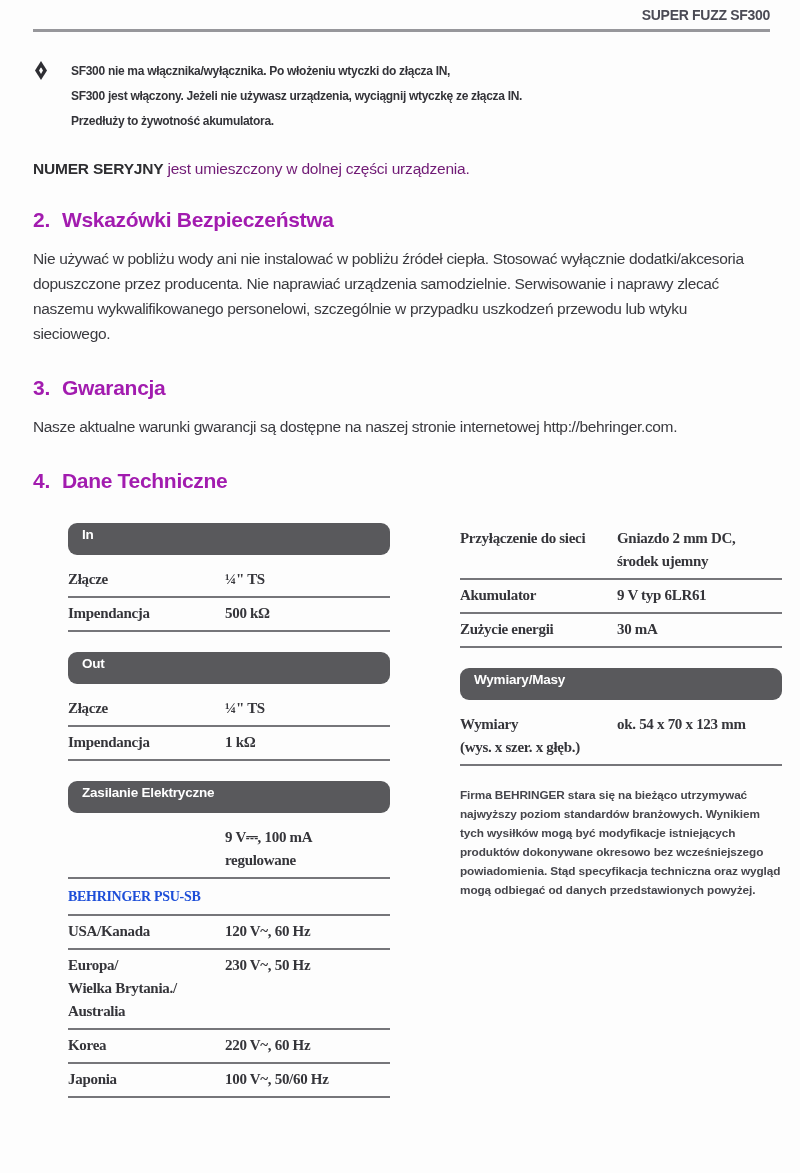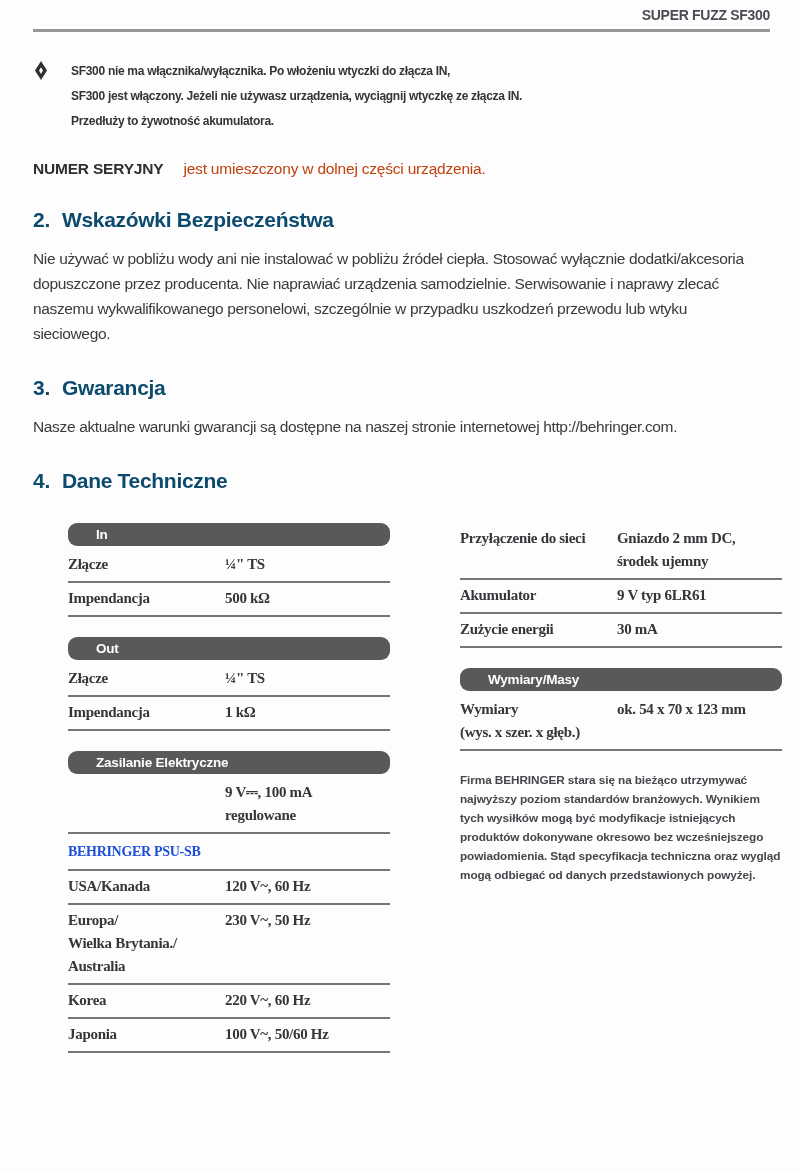--- a/index.html
+++ b/index.html
@@ -37,44 +37,44 @@
   }
   .note-text{
     margin-left:24px;
     font-size:12px;line-height:25px;font-weight:700;letter-spacing:-0.3px;
     color:#333338;white-space:pre-line;
   }
 
   
   .serial{margin-top:26px;font-size:15.5px;letter-spacing:-0.2px;}
   .serial .lbl{font-weight:700;color:#2e2e31;}
-  .serial .rest{font-weight:400;color:#c2410c;margin-left:16px;}
+  .serial .rest{font-weight:400;color:#701a75;}
 
   
   h2.sec{
-    margin:30px 0 0 0;font-size:21px;font-weight:700;color:#0c4a6e;
+    margin:30px 0 0 0;font-size:21px;font-weight:700;color:#a21caf;
     letter-spacing:-0.3px;
   }
   h2.sec .num{margin-right:12px;}
   p.body{
     margin:14px 0 0 0;max-width:730px;
     font-size:15.5px;line-height:25px;font-weight:400;letter-spacing:-0.35px;
     color:#3a3a3f;
   }
 
   
   .columns{display:flex;margin:30px 0 0 35px;}
   .col-left{width:322px;flex:0 0 auto;}
   .col-right{width:322px;flex:0 0 auto;margin-left:70px;}
 
   .bar{
-    box-sizing:border-box;height:23px;line-height:23px;
+    box-sizing:border-box;height:32px;line-height:23px;
     background:#59595c;color:#ffffff;border-radius:9px;
     font-size:13.5px;font-weight:700;letter-spacing:-0.2px;
-    padding-left:28px;margin-bottom:3px;
+    padding-left:14px;margin-bottom:9px;
   }
   .spec-table{margin-bottom:20px;}
   .row{
     display:flex;align-items:flex-start;
     border-bottom:2px solid #76767a;
     padding:4px 0 5px 0;
     font-family:Liberation Serif, serif;
   }
   .cell{font-size:15px;font-weight:700;letter-spacing:-0.3px;color:#35353a;white-space:pre-line;line-height:23px;}
   .cell.label{width:157px;flex:0 0 auto;}

